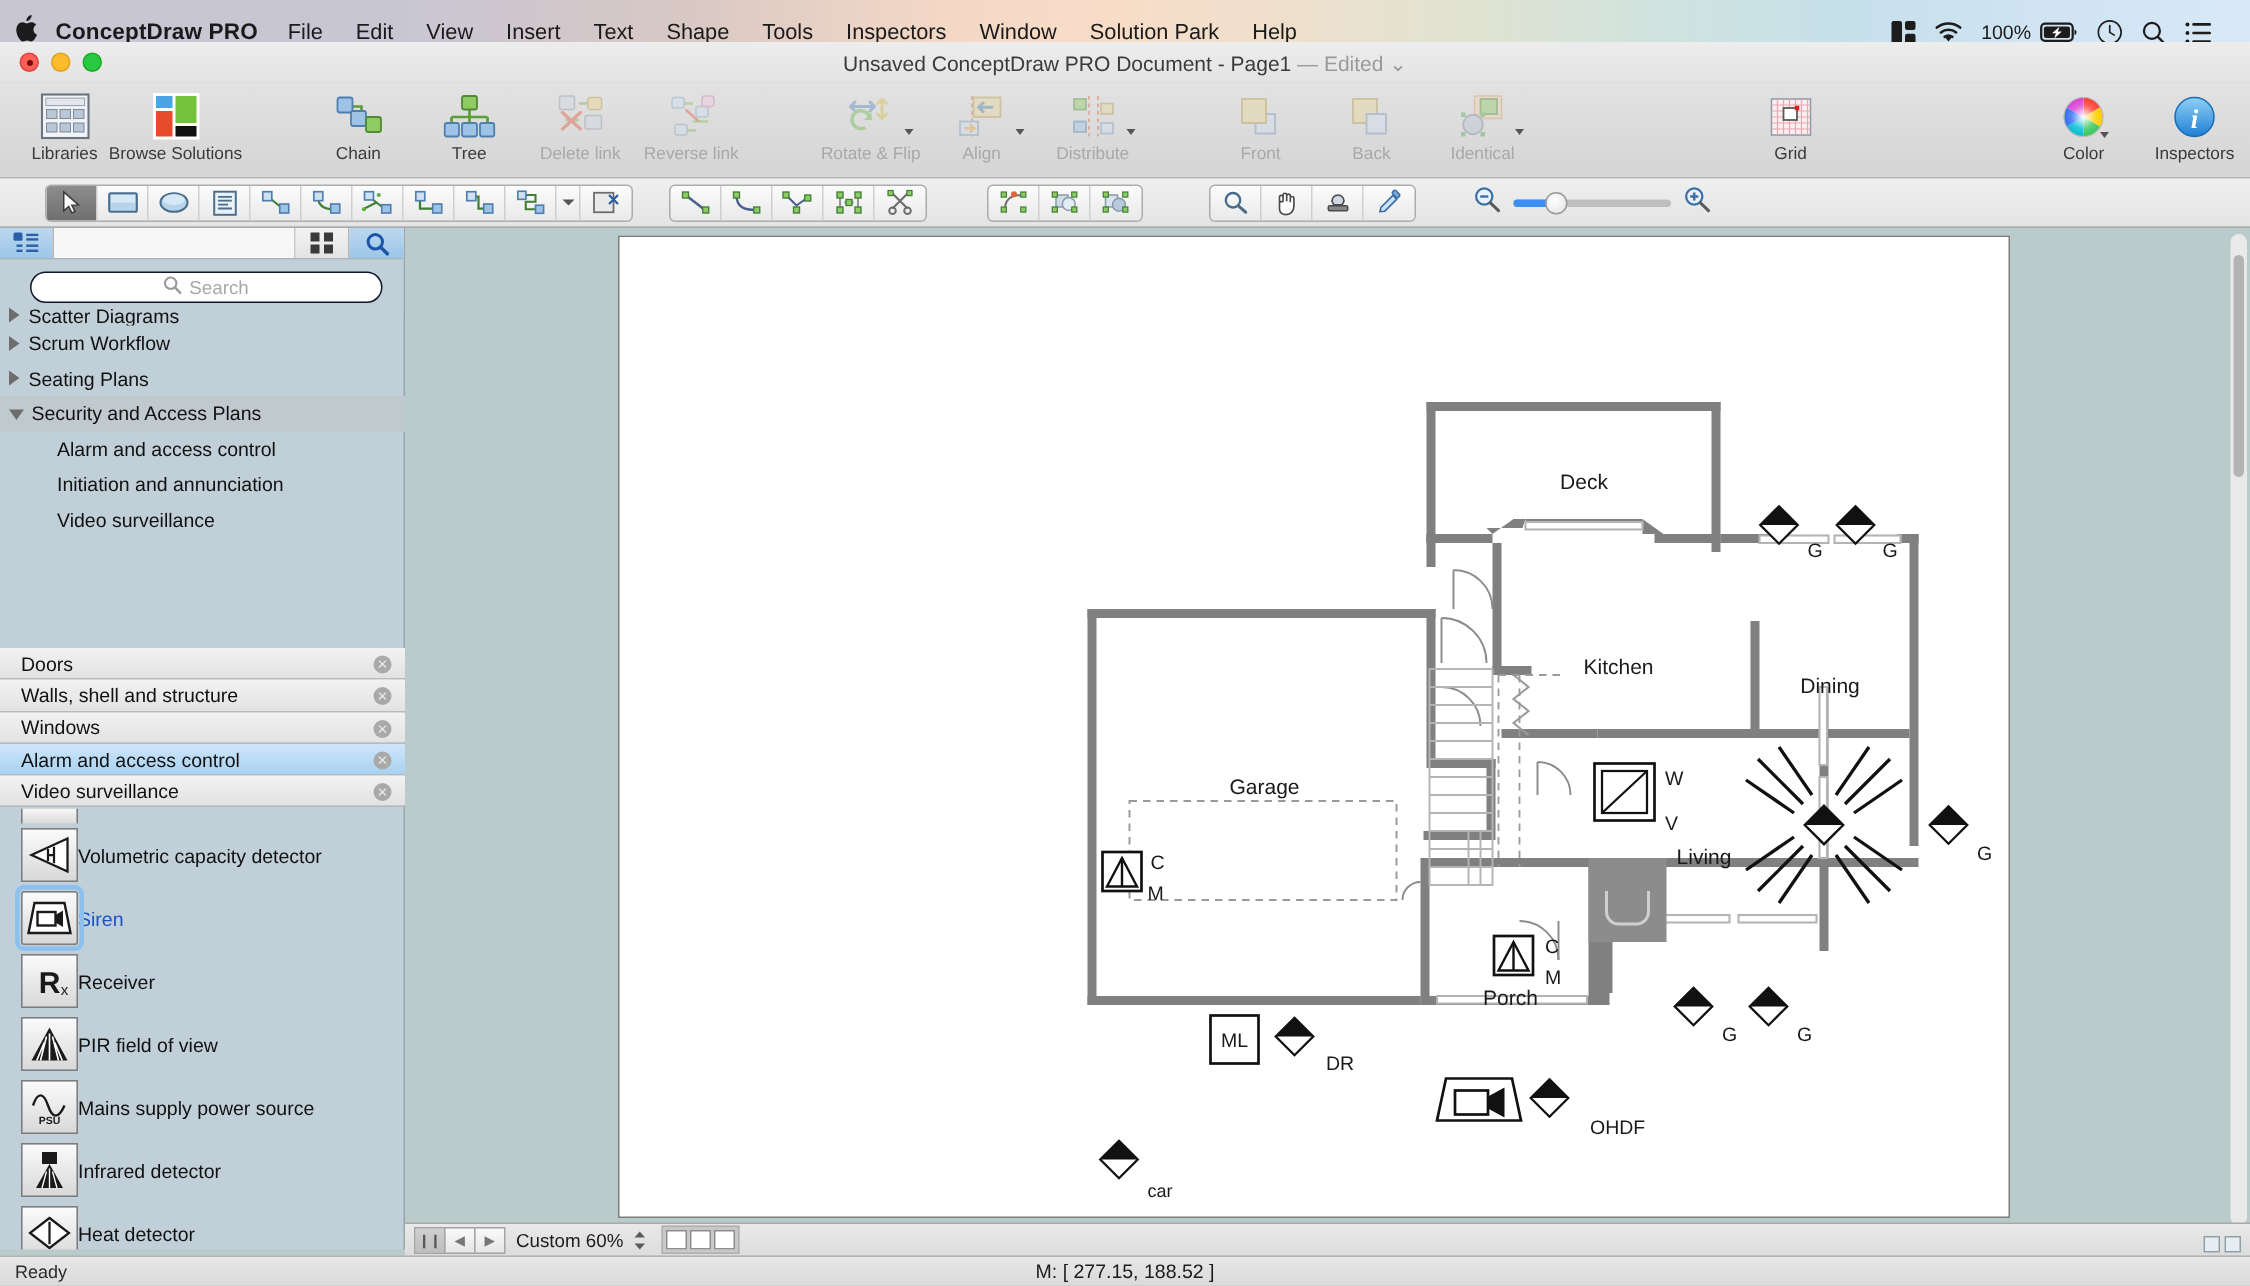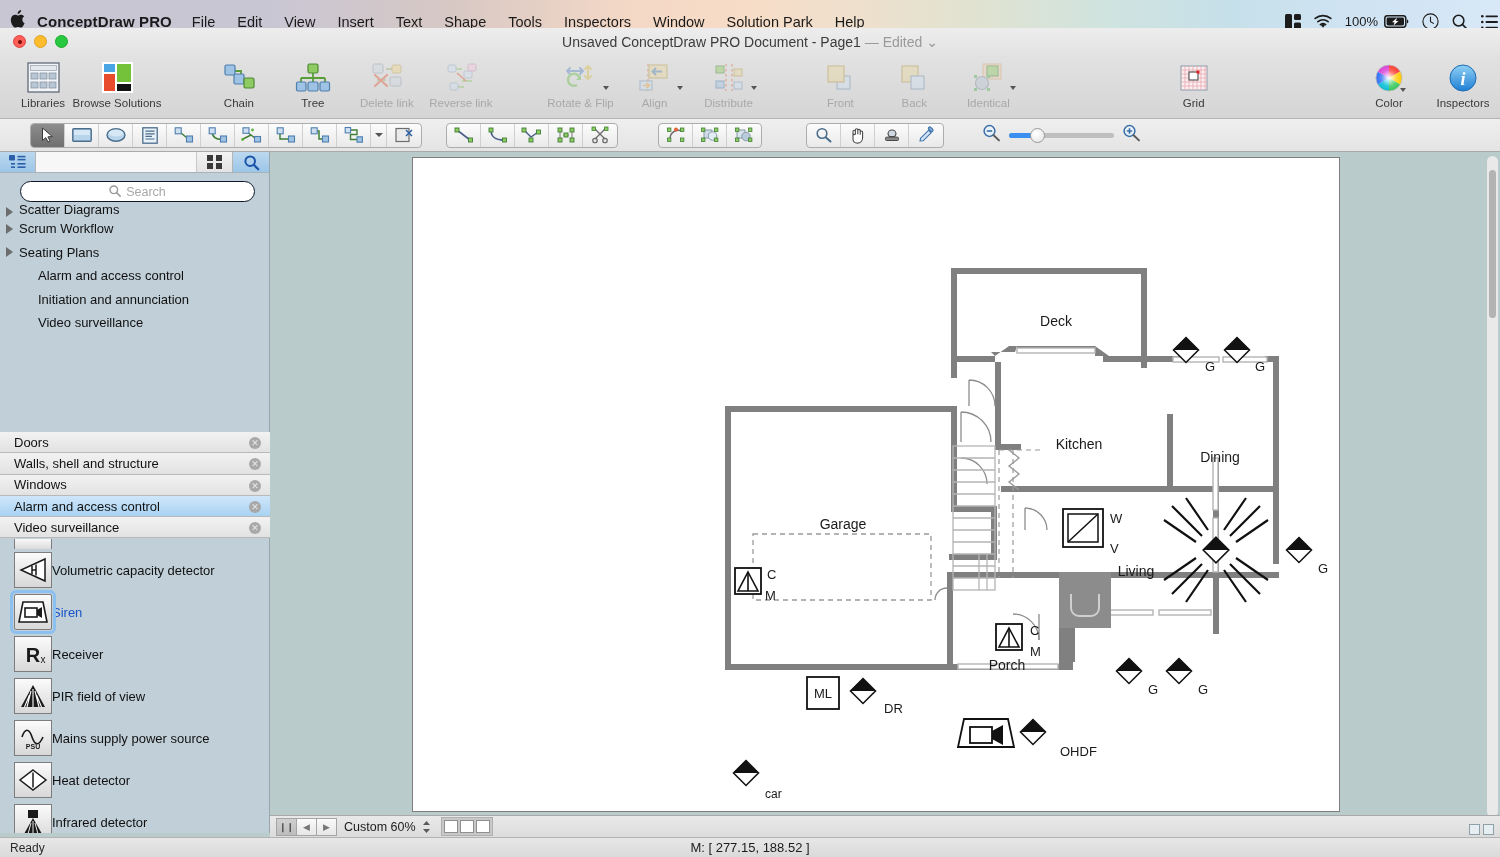--- a/index.html
+++ b/index.html
@@ -25,21 +25,21 @@
     width: 34px; text-align: center; font-size: 16px; color: #1c1c1c; line-height: 1;
     padding-bottom: 2px;
   }
   .mb-title {
     font-size: 15px; font-weight: bold; color: #1a1a1a;
     padding: 0 9px 0 3px; letter-spacing: .1px;
   }
   .mb-item {
     font-size: 14.5px; color: #1a1a1a; padding: 0 11px; white-space: nowrap;
   }
-  .mb-right { margin-left: auto; display: flex; align-items: center; padding-right: 2px; gap: 13px; }
+  .mb-right { margin-left: auto; display: flex; align-items: center; padding-right: 26px; gap: 13px; }
   .mb-right .mbi { display: flex; align-items: center; color: #1a1a1a; font-size: 13px; }
   .mbi svg { display: block; }
 
   
   #titlebar {
     position: absolute; left: 0; top: 28px; width: 1500px; height: 27px;
     background: linear-gradient(to bottom, #ededed, #e3e3e3);
     display: flex; align-items: center;
   }
   .traffic { display: flex; gap: 8px; padding-left: 13px; }
@@ -135,21 +135,21 @@
     padding-left: 6px;
   }
   .trow.sel { background: #bfc9ce; }
   .tri {
     width: 0; height: 0; margin-right: 6px;
     border-top: 5px solid transparent; border-bottom: 5px solid transparent; border-left: 7px solid #6d6d6d;
   }
   .tri.open { border-left: 5px solid transparent; border-right: 5px solid transparent;
               border-top: 7px solid #6d6d6d; border-bottom: none; margin-right:5px; margin-top:2px;}
   .trow.child { padding-left: 38px; }
-  .trow.clipped { height: 14px; align-items: flex-end; overflow: hidden; }
+  .trow.clipped { height: 14px; align-items: center; overflow: hidden; }
 
   #tabs { position: absolute; left: 0; top: 280px; width: 270px; }
   .tab {
     height: 21.3px; display: flex; align-items: center; font-size: 13px; color: #111;
     background: linear-gradient(to bottom,#f2f2f2,#e2e2e2);
     border-bottom: 1px solid #b9b9b9; padding-left: 14px; position: relative;
   }
   .tab.sel { background: linear-gradient(to bottom,#cfe6fa,#a8d2f2); }
   .tabx {
     position: absolute; right: 9px; top: 5px; width: 12px; height: 12px; border-radius: 50%;
@@ -819,20 +819,24 @@
       <span>Scatter Diagrams</span>
     </div>
     <div class="trow">
       <div class="tri"></div>
       <span>Scrum Workflow</span>
     </div>
     <div class="trow">
       <div class="tri"></div>
       <span>Seating Plans</span>
     </div>
+    <div class="trow sel">
+      <div class="tri open"></div>
+      <span>Security and Access Plans</span>
+    </div>
     <div class="trow child">
       <span>Alarm and access control</span>
     </div>
     <div class="trow child">
       <span>Initiation and annunciation</span>
     </div>
     <div class="trow child">
       <span>Video surveillance</span>
     </div>
 
@@ -906,41 +910,41 @@
       <div class="shlabel">PIR field of view</div>
     </div>
     <div class="shrow">
       <div class="shicon">
         <svg width="30" height="26" viewBox="0 0 30 26">
             <path d="M4 12 C7 3 11 3 14 12 C17 21 21 21 25 12" stroke="#1a1a1a" stroke-width="1.6" fill="none"></path>
             <text x="15" y="24" font-family="Liberation Sans, sans-serif" font-size="7" font-weight="bold" fill="#1a1a1a" text-anchor="middle">PSU</text>
           </svg>
       </div>
       <div class="shlabel">Mains supply power source</div>
-    </div>
-    <div class="shrow">
-      <div class="shicon">
-        <svg width="30" height="24" viewBox="0 0 30 24">
-            <path d="M15 2 L28 12 L15 22 L2 12 Z" fill="#fff" stroke="#1a1a1a" stroke-width="1.5"></path>
-            <path d="M15 4.5 V19.5" stroke="#1a1a1a" stroke-width="1.5"></path>
-          </svg>
-      </div>
-      <div class="shlabel">Heat detector</div>
     </div>
     <div class="shrow">
       <div class="shicon">
         <svg width="30" height="26" viewBox="0 0 30 26">
             <rect x="10" y="1" width="10" height="8" fill="#1a1a1a"></rect>
             <path d="M15 9 L6 25 H24 Z" fill="#1a1a1a"></path>
             <g stroke="#fff" stroke-width=".9">
               <path d="M15 12 V25 M13 14 L10 25 M17 14 L20 25"></path>
             </g>
           </svg>
       </div>
       <div class="shlabel">Infrared detector</div>
+    </div>
+    <div class="shrow">
+      <div class="shicon">
+        <svg width="30" height="24" viewBox="0 0 30 24">
+            <path d="M15 2 L28 12 L15 22 L2 12 Z" fill="#fff" stroke="#1a1a1a" stroke-width="1.5"></path>
+            <path d="M15 4.5 V19.5" stroke="#1a1a1a" stroke-width="1.5"></path>
+          </svg>
+      </div>
+      <div class="shlabel">Heat detector</div>
     </div>
   </div>
 </div>
 
 <div id="canvaswrap">
   <div id="page">
     <svg width="928" height="655" viewBox="0 0 928 655">
       <defs>
         <g id="gdet">
           <path d="M0 -16 L16 0 L0 16 L-16 0 Z" fill="#fff" stroke="#111" stroke-width="2"></path>

